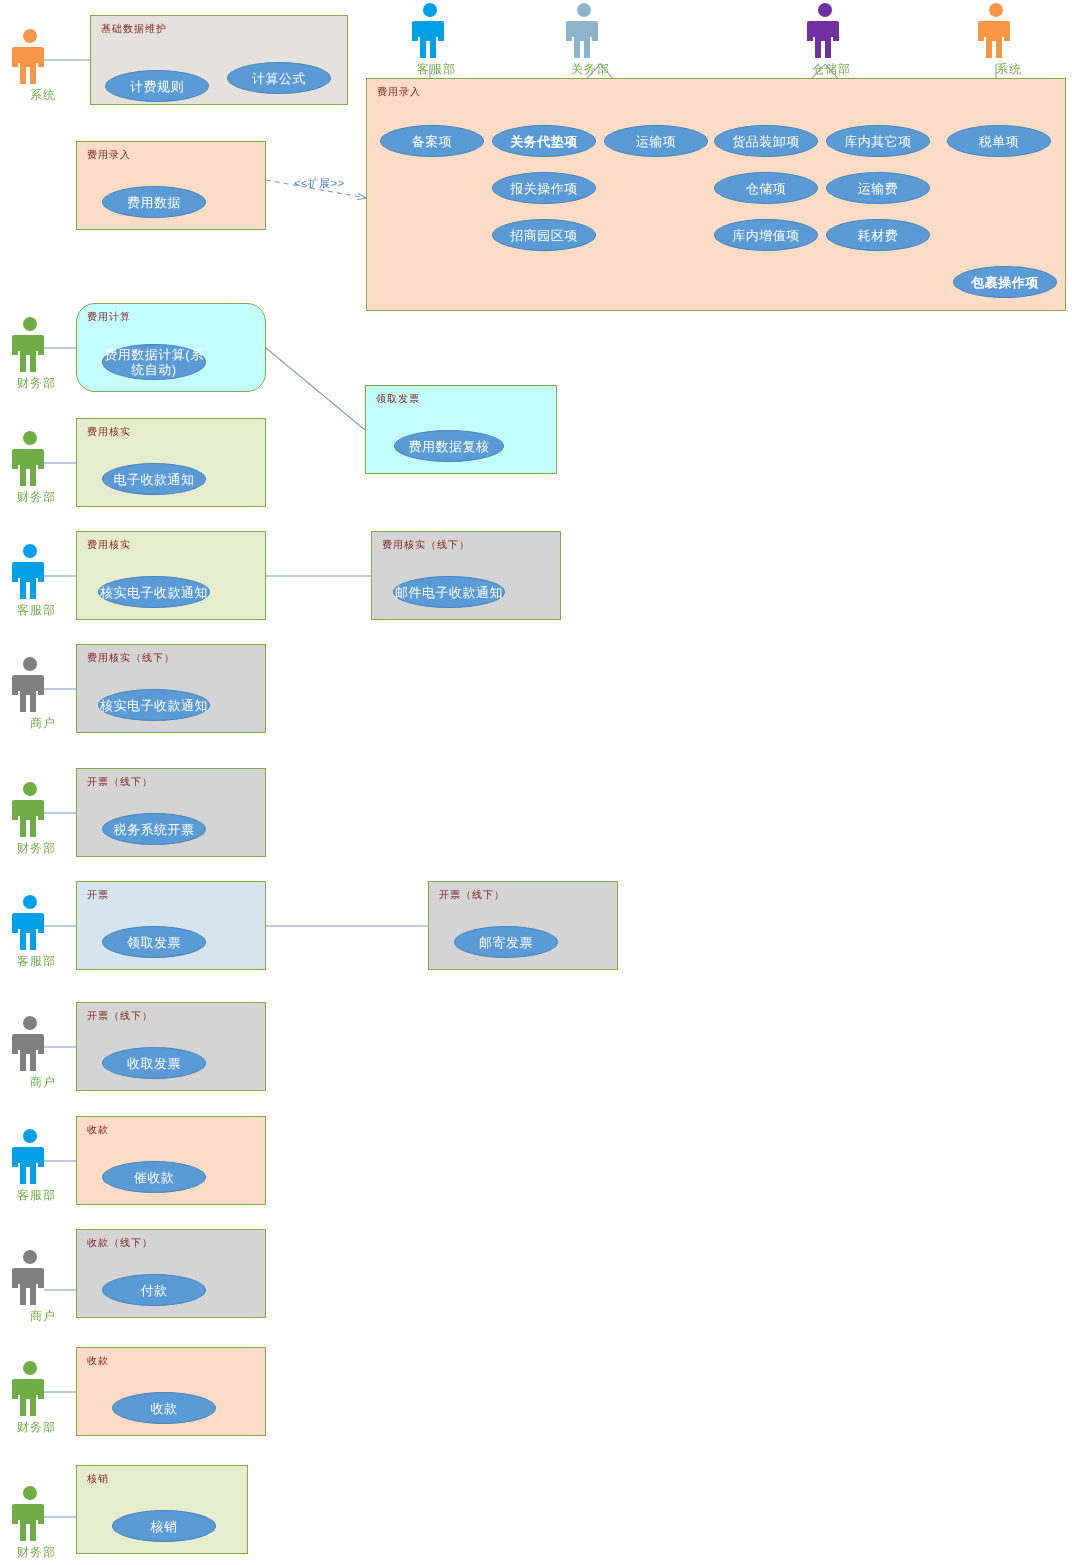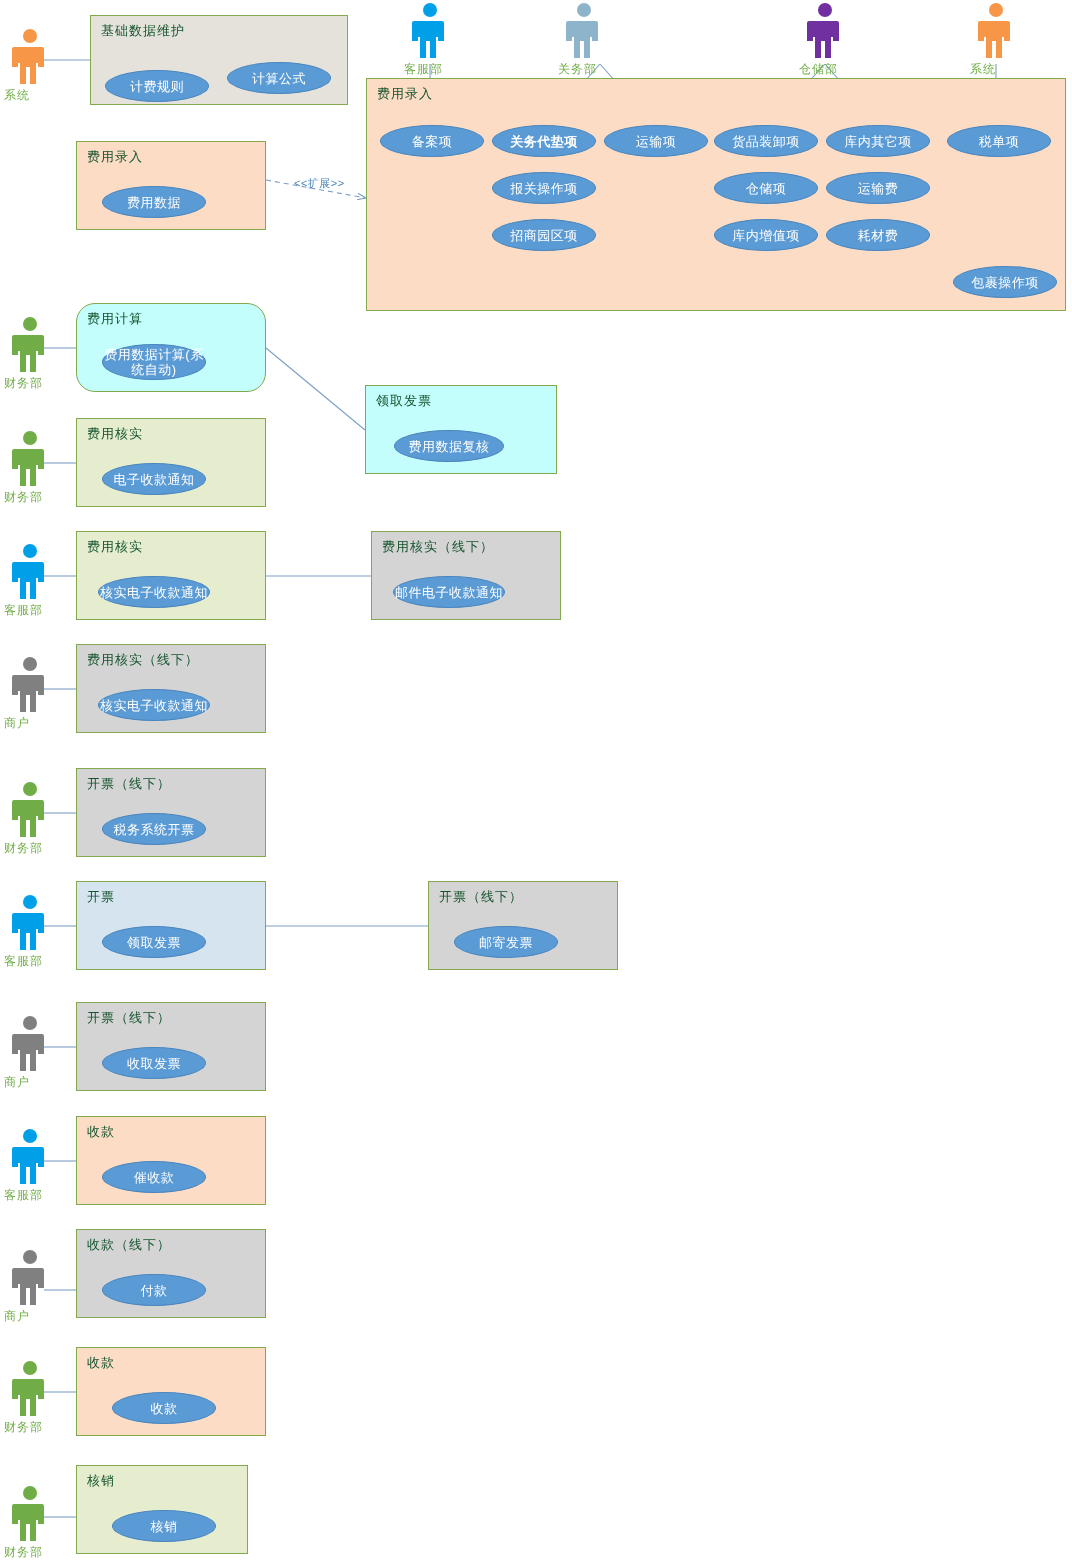--- a/index.html
+++ b/index.html
@@ -20,22 +20,22 @@
   
   .pkg {
     position: absolute;
     border: 1px solid #83A94C;
     box-sizing: border-box;
   }
   .pkg-title {
     position: absolute;
     left: 10px;
     top: 6px;
-    font-size: 13px;
-    color: #14532d;
+    font-size: 10px;
+    color: #7f1d1d;
     letter-spacing: 1px;
     white-space: nowrap;
   }
   
   .uc {
     position: absolute;
     border-radius: 50%;
     background: #5B9BD5;
     border: 1px solid #4A86BE;
     color: #ffffff;
@@ -45,21 +45,21 @@
     text-align: center;
     font-size: 13px;
     line-height: 15px;
     box-sizing: border-box;
     letter-spacing: 0.5px;
   }
   
   .actor {
     position: absolute;
     width: 52px;
-    text-align: left;
+    text-align: right;
   }
   .actor svg { display: block; margin: 0 auto; }
   .actor-label {
     font-size: 12px;
     color: #70AD47;
     letter-spacing: 1px;
     white-space: nowrap;
     margin-top: 1px;
   }
   
@@ -282,21 +282,21 @@
         <div class="uc" style="left: 237px; top: 46px; width: 104px; height: 32px; white-space: pre-line;">运输项</div>
         <div class="uc" style="left: 347px; top: 46px; width: 104px; height: 32px; white-space: pre-line;">货品装卸项</div>
         <div class="uc" style="left: 459px; top: 46px; width: 104px; height: 32px; white-space: pre-line;">库内其它项</div>
         <div class="uc" style="left: 580px; top: 46px; width: 104px; height: 32px; white-space: pre-line;">税单项</div>
         <div class="uc" style="left: 125px; top: 93px; width: 104px; height: 32px; white-space: pre-line;">报关操作项</div>
         <div class="uc" style="left: 347px; top: 93px; width: 104px; height: 32px; white-space: pre-line;">仓储项</div>
         <div class="uc" style="left: 459px; top: 93px; width: 104px; height: 32px; white-space: pre-line;">运输费</div>
         <div class="uc" style="left: 125px; top: 140px; width: 104px; height: 32px; white-space: pre-line;">招商园区项</div>
         <div class="uc" style="left: 347px; top: 140px; width: 104px; height: 32px; white-space: pre-line;">库内增值项</div>
         <div class="uc" style="left: 459px; top: 140px; width: 104px; height: 32px; white-space: pre-line;">耗材费</div>
-        <div class="uc" style="left: 586px; top: 187px; width: 104px; height: 32px; white-space: pre-line;">包裹操作项</div>
+        <div class="uc" style="left: 586px; top: 187px; width: 104px; height: 32px; white-space: pre-line; font-weight: bold;">包裹操作项</div>
       </div>
       <div class="pkg" style="left: 76px; top: 303px; width: 190px; height: 89px; background: rgb(195, 253, 252); border-radius: 19px;">
         <div class="pkg-title">费用计算</div>
         <div class="uc" style="left: 25px; top: 40px; width: 104px; height: 36px; white-space: pre-line;">费用数据计算(系
 统自动)</div>
       </div>
       <div class="pkg" style="left: 365px; top: 385px; width: 192px; height: 89px; background: rgb(195, 253, 252);">
         <div class="pkg-title">领取发票</div>
         <div class="uc" style="left: 28px; top: 44px; width: 110px; height: 32px; white-space: pre-line;">费用数据复核</div>
       </div>

